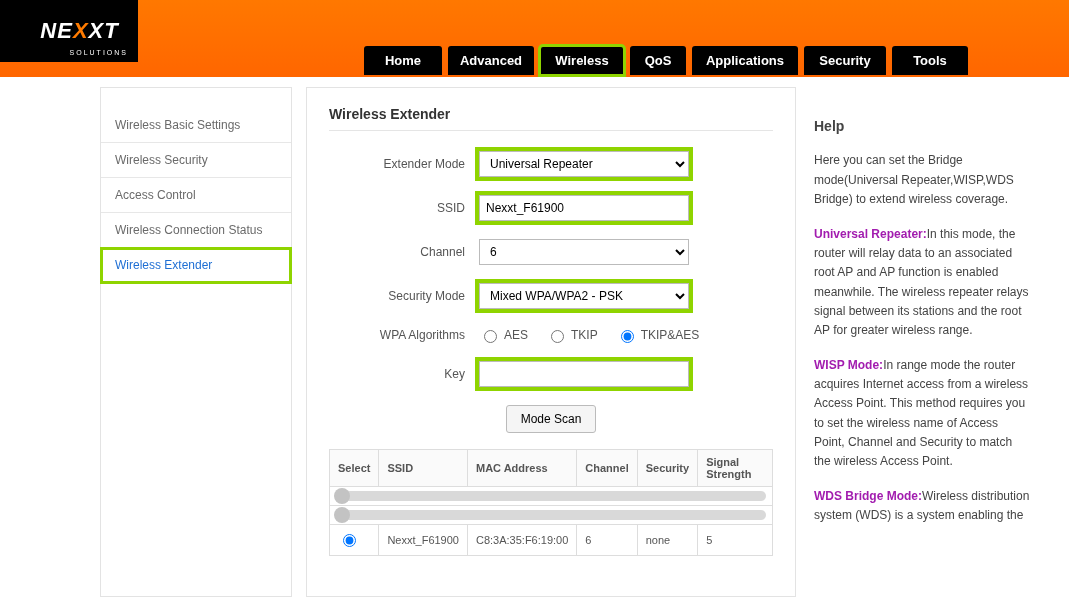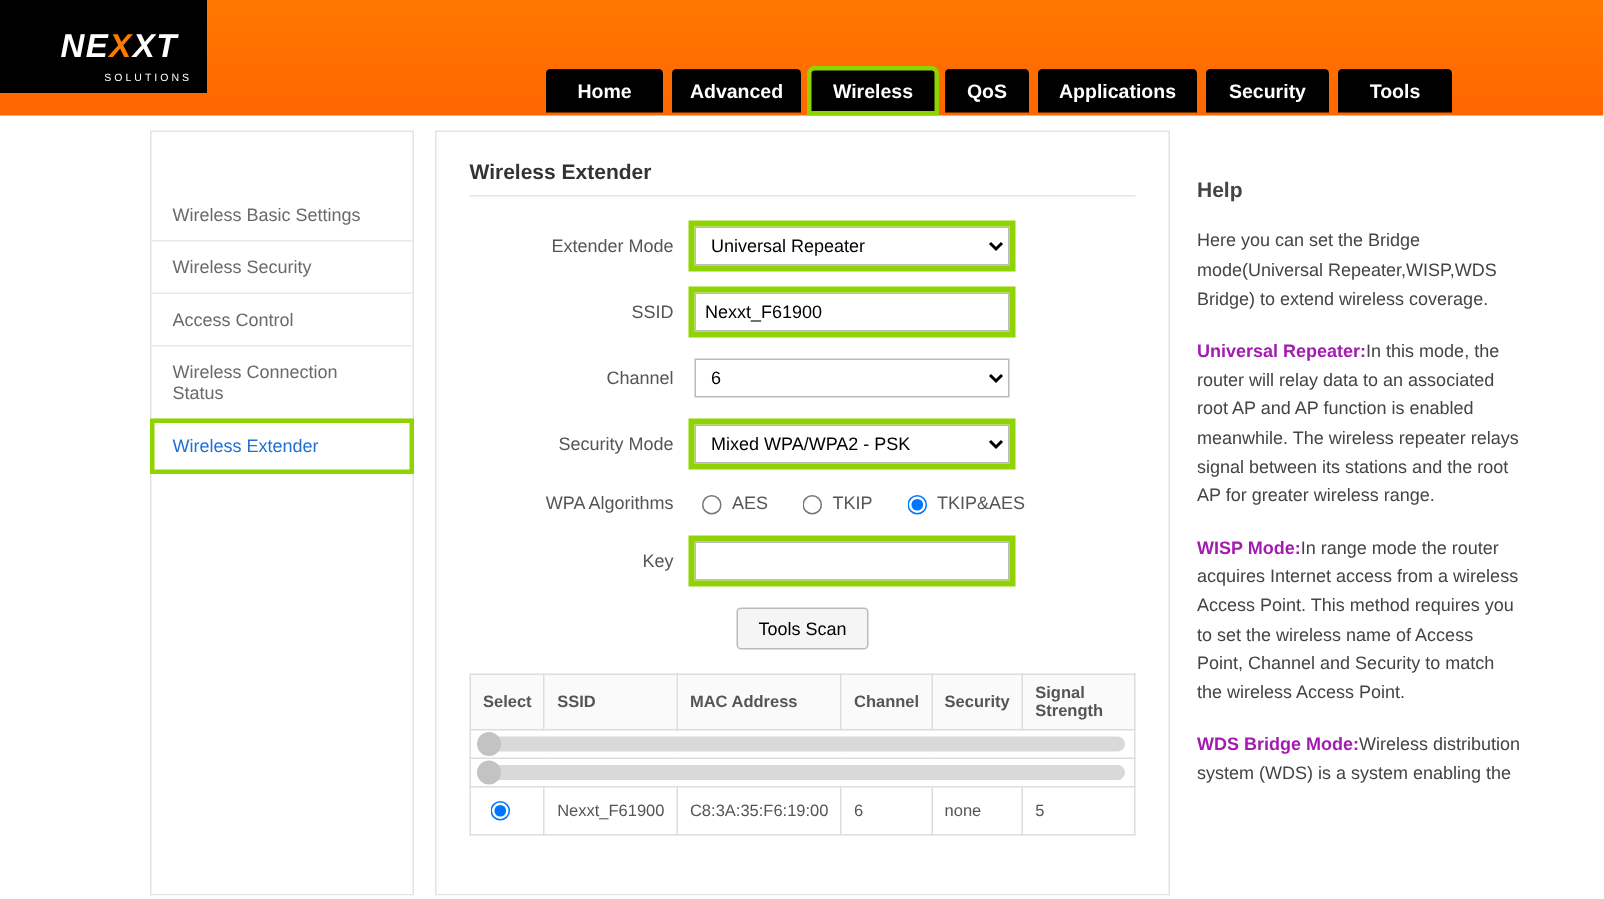--- a/index.html
+++ b/index.html
@@ -69,24 +69,24 @@
   .nav-item.active-hl {
     outline: 3px solid #8fd400;
     outline-offset: -1px;
   }
   .content {
     display: flex;
     padding: 10px 10px 0 100px;
     gap: 14px;
   }
   .sidebar {
-    width: 176px;
+    width: 192px;
     border: 1px solid #e3e3e3;
     background:#fff;
-    padding-top: 38px;
+    padding-top: 20px;
     height: 510px;
   }
   .side-item {
     padding: 10px 14px;
     border-bottom: 1px solid #e7e7e7;
     color: #6a6a6a;
     cursor: pointer;
     font-size: 12px;
   }
   .side-item.active {
@@ -261,21 +261,21 @@
       </div>
     </div>
 
     <div class="form-row">
       <label>Key</label>
       <div class="field">
         <input type="text" class="hl" value="" style="">
       </div>
     </div>
 
-    <button class="btn">Tools Scan</button>
+    <button class="btn">Mode Scan</button>
 
     <table>
       <thead>
         <tr>
           <th>Select</th>
           <th>SSID</th>
           <th>MAC Address</th>
           <th>Channel</th>
           <th>Security</th>
           <th>Signal Strength</th>

